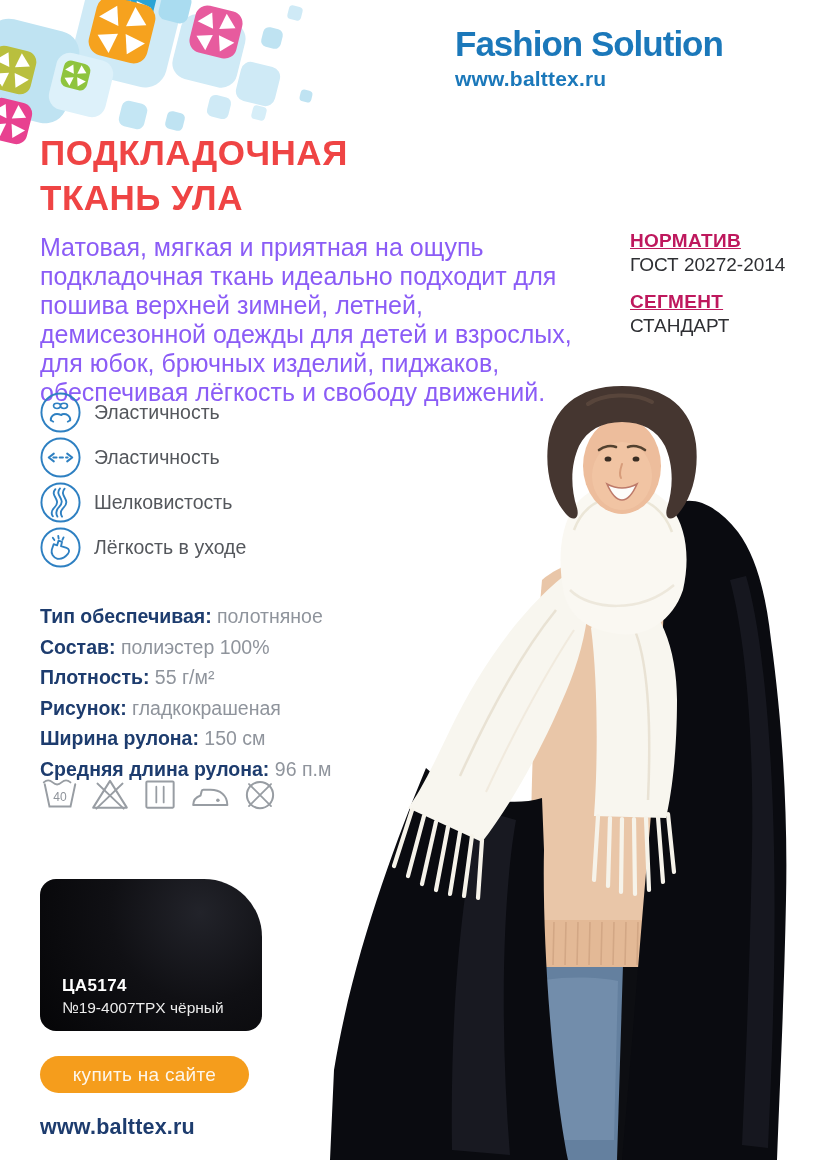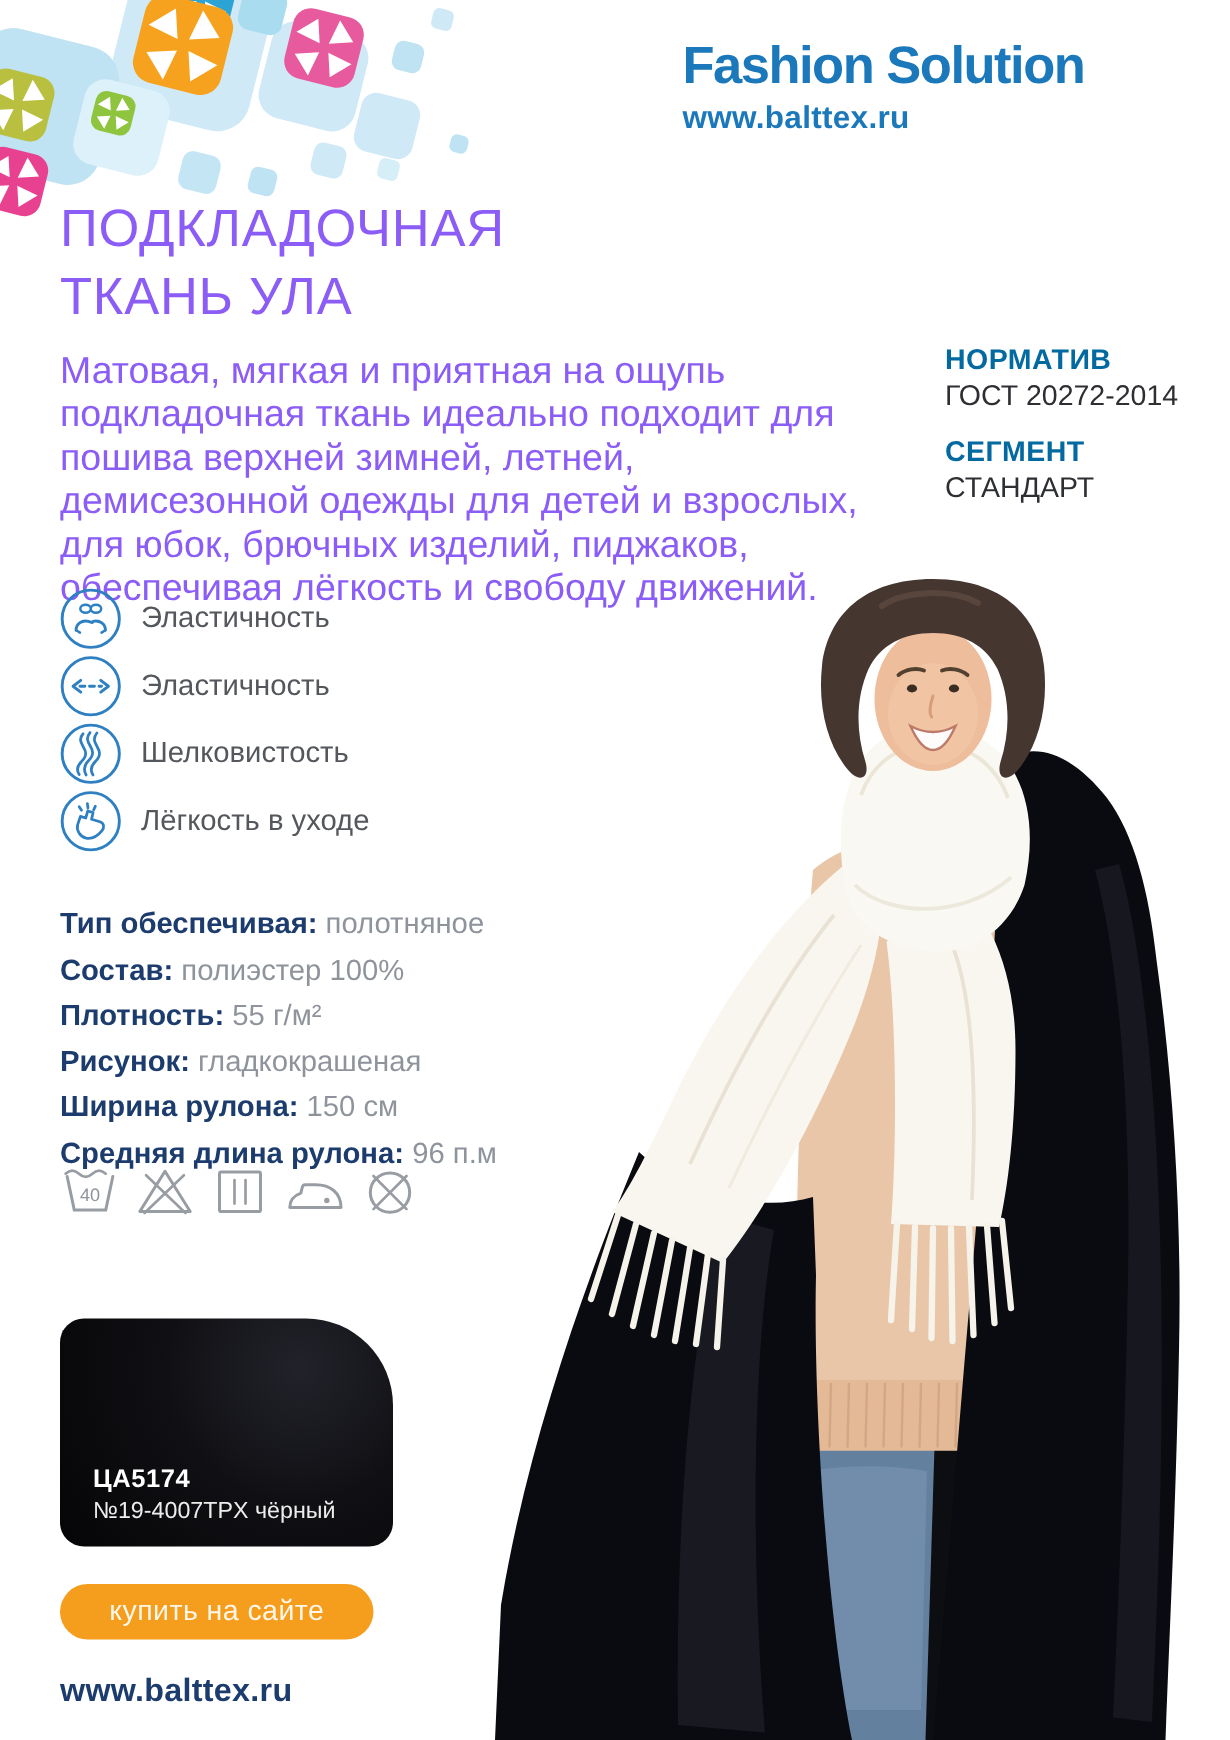--- a/index.html
+++ b/index.html
@@ -11,27 +11,27 @@
   
   .mosaic { position:absolute; left:0; top:0; width:330px; height:150px; }
   .tile { position:absolute; transform:rotate(14deg); }
   .tile svg { width:100%; height:100%; display:block; }
   
   .brand { position:absolute; left:455px; top:24px; width:330px; }
   .brand-name { font-size:35px; font-weight:bold; letter-spacing:-1px; color:#1b78ba; }
   .brand-site { font-size:21px; font-weight:bold; color:#1b78ba; margin-top:3px; letter-spacing:0.2px; }
   
   .title { position:absolute; left:40px; top:130px; font-size:35px; line-height:45px;
-           font-weight:normal; color:#8b5cf6; letter-spacing:0.5px; }
+           font-weight:bold; color:#ef4444; letter-spacing:0.5px; }
   
   .desc { position:absolute; left:40px; top:233px; width:555px; font-size:25px;
           line-height:29px; color:#8b5cf6; }
   
   .standards { position:absolute; left:630px; top:230px; width:185px; }
-  .std-label { font-size:19px; font-weight:bold; color:#0369a1; letter-spacing:0.3px; }
+  .std-label { font-size:19px; font-weight:bold; color:#be185d; letter-spacing:0.3px;text-decoration:underline; }
   .std-value { font-size:19px; color:#2e2f33; line-height:26px; }
   .std-gap { height:13px; }
   
   .features { position:absolute; left:40px; top:390px; }
   .feature { display:flex; align-items:center; height:45px; }
   .feature svg { width:41px; height:41px; flex:0 0 41px; }
   .feature-label { margin-left:13px; font-size:19.5px; color:#54575c; }
   
   .specs { position:absolute; left:40px; top:601px; }
   .spec-row { font-size:19.5px; line-height:30.5px; }

